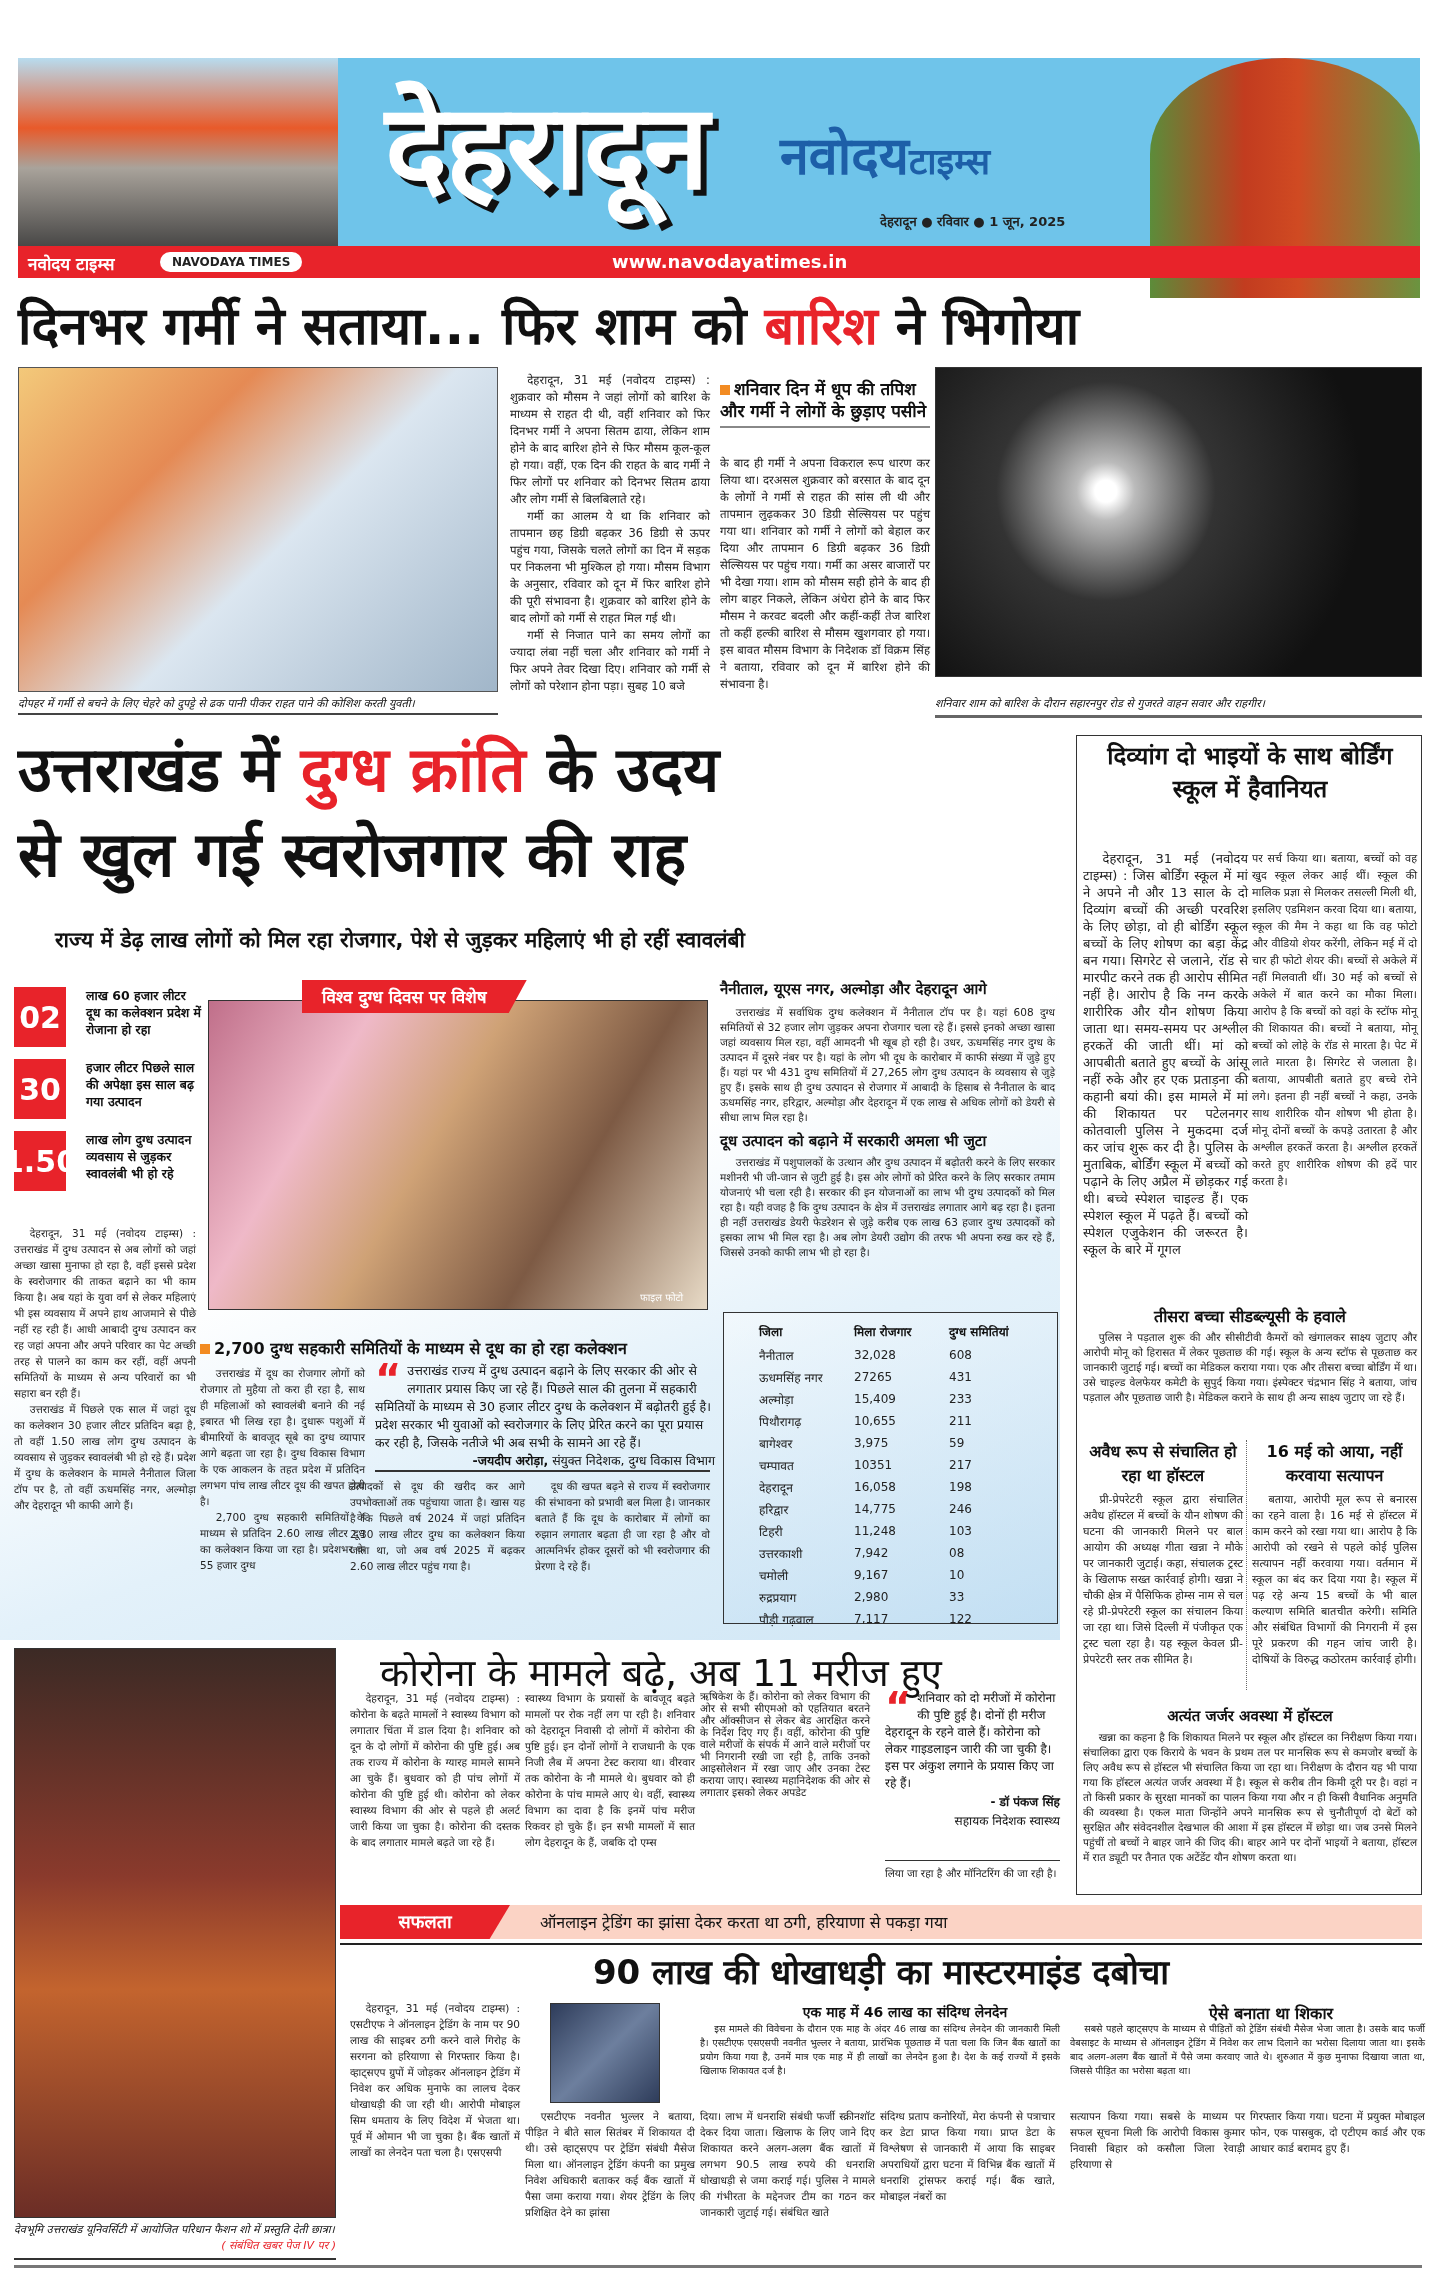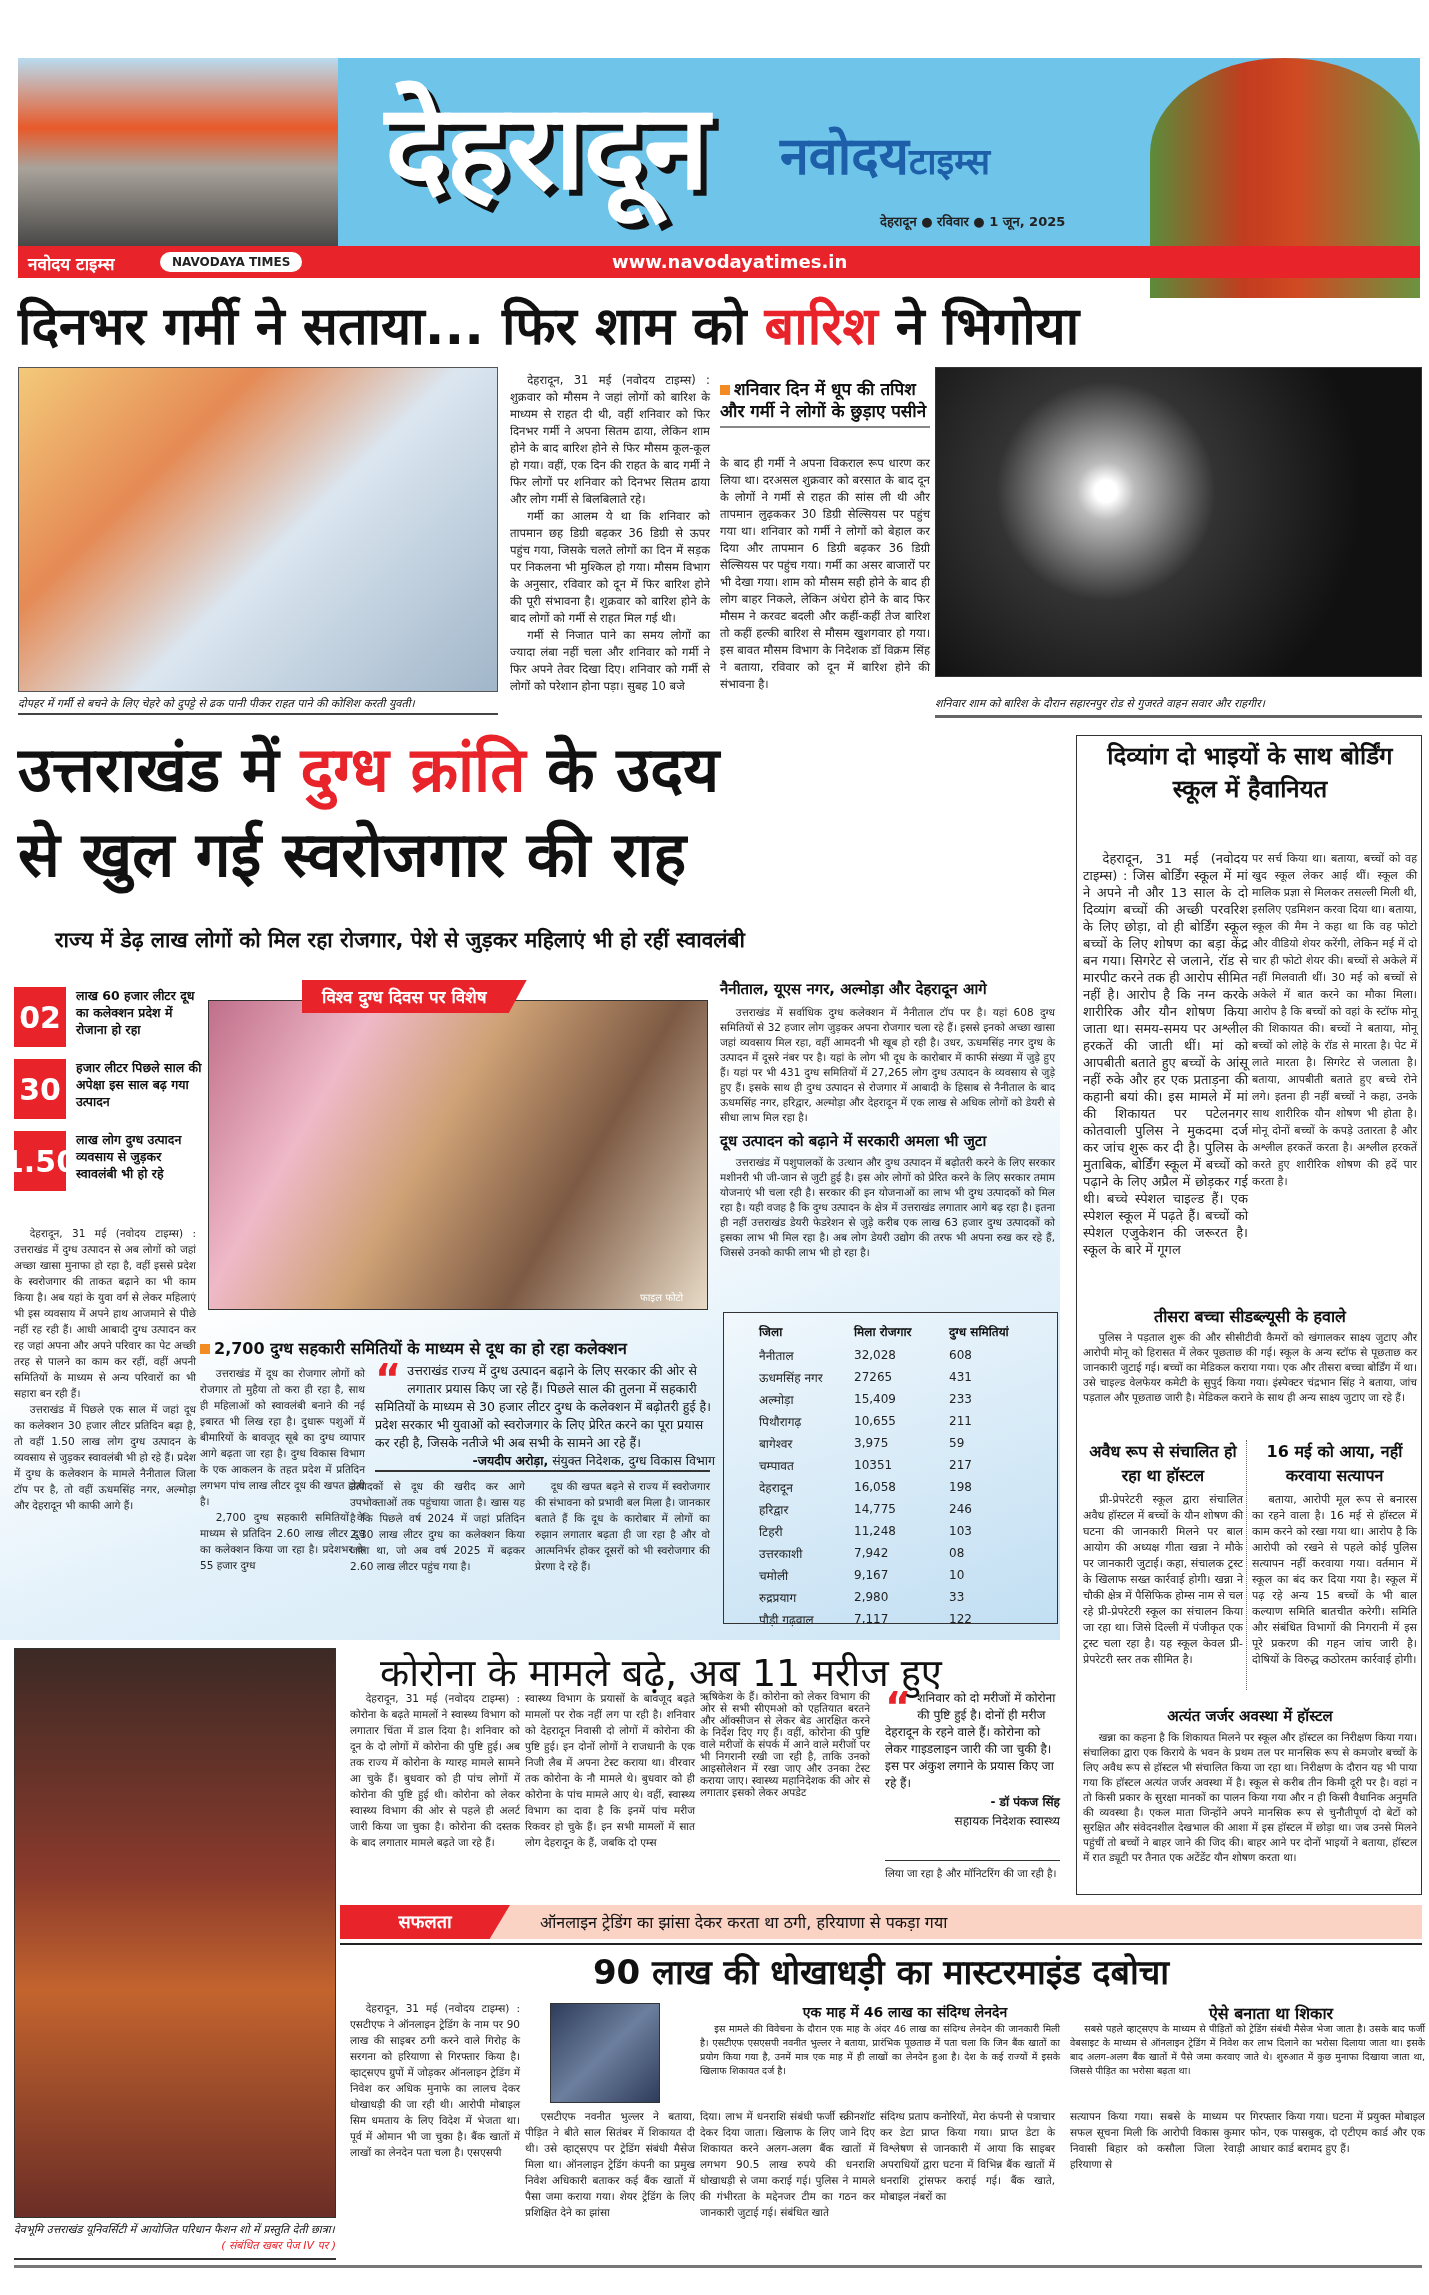--- a/index.html
+++ b/index.html
@@ -31,21 +31,21 @@
 #col1b{left:720px;top:455px;width:210px}
 #photo2{left:935px;top:367px;width:487px;height:310px;background:radial-gradient(circle at 35% 40%,#fff 0 3%,#bbb 8%,#333 30%,#111 70%);border:1px solid #333}
 #cap2{left:935px;top:695px;font-size:11px;font-style:italic}
 #rule1{left:935px;top:715px;width:487px;height:3px;background:#666}
 
 #dairy-bg{left:0;top:720px;width:1060px;height:920px;background:linear-gradient(160deg,#fff 0%,#fff 50%,#e3f1fa 70%,#cfe6f5 100%)}
 #h2a{left:18px;top:725px;font-size:62px}
 #h2b{left:18px;top:810px;font-size:62px}
 #deck{left:55px;top:925px;font-size:21px;font-weight:bold;white-space:nowrap}
 #facts{left:14px;top:985px;width:190px}
-.fact{display:flex;gap:10px;margin-bottom:8px;background:#fff;padding:2px 0}
+.fact{display:flex;gap:20px;margin-bottom:8px;background:#fff;padding:2px 0}
 .fact-num{background:#e8232a;color:#fff;font-weight:bold;font-size:30px;width:52px;display:flex;align-items:center;justify-content:center;min-height:60px}
 .fact-text{font-size:12.5px;font-weight:bold;line-height:17px;flex:1}
 #col2a{left:14px;top:1225px;width:182px}
 #photo3{left:208px;top:1000px;width:500px;height:310px;background:linear-gradient(120deg,#c06f8a 0%,#efb9c8 25%,#cfa276 45%,#7d5a44 70%,#e8dbc7 100%);border:1px solid #333}
 #ribbon{left:302px;top:980px;background:#e8232a;color:#fff;font-weight:bold;font-size:17px;padding:5px 40px 5px 20px;clip-path:polygon(0 0,100% 0,92% 100%,0 100%)}
 #photo3-label{left:640px;top:1290px;font-size:10px;color:#fff}
 #sub2{left:200px;top:1337px;font-size:16px;font-weight:bold}
 #sub2 .sq{display:inline-block;width:10px;height:10px;background:#f28b22;margin-right:4px}
 #col2b{left:200px;top:1365px;width:165px}
 #quote2{left:375px;top:1362px;width:340px;font-size:12.5px;line-height:18px}

